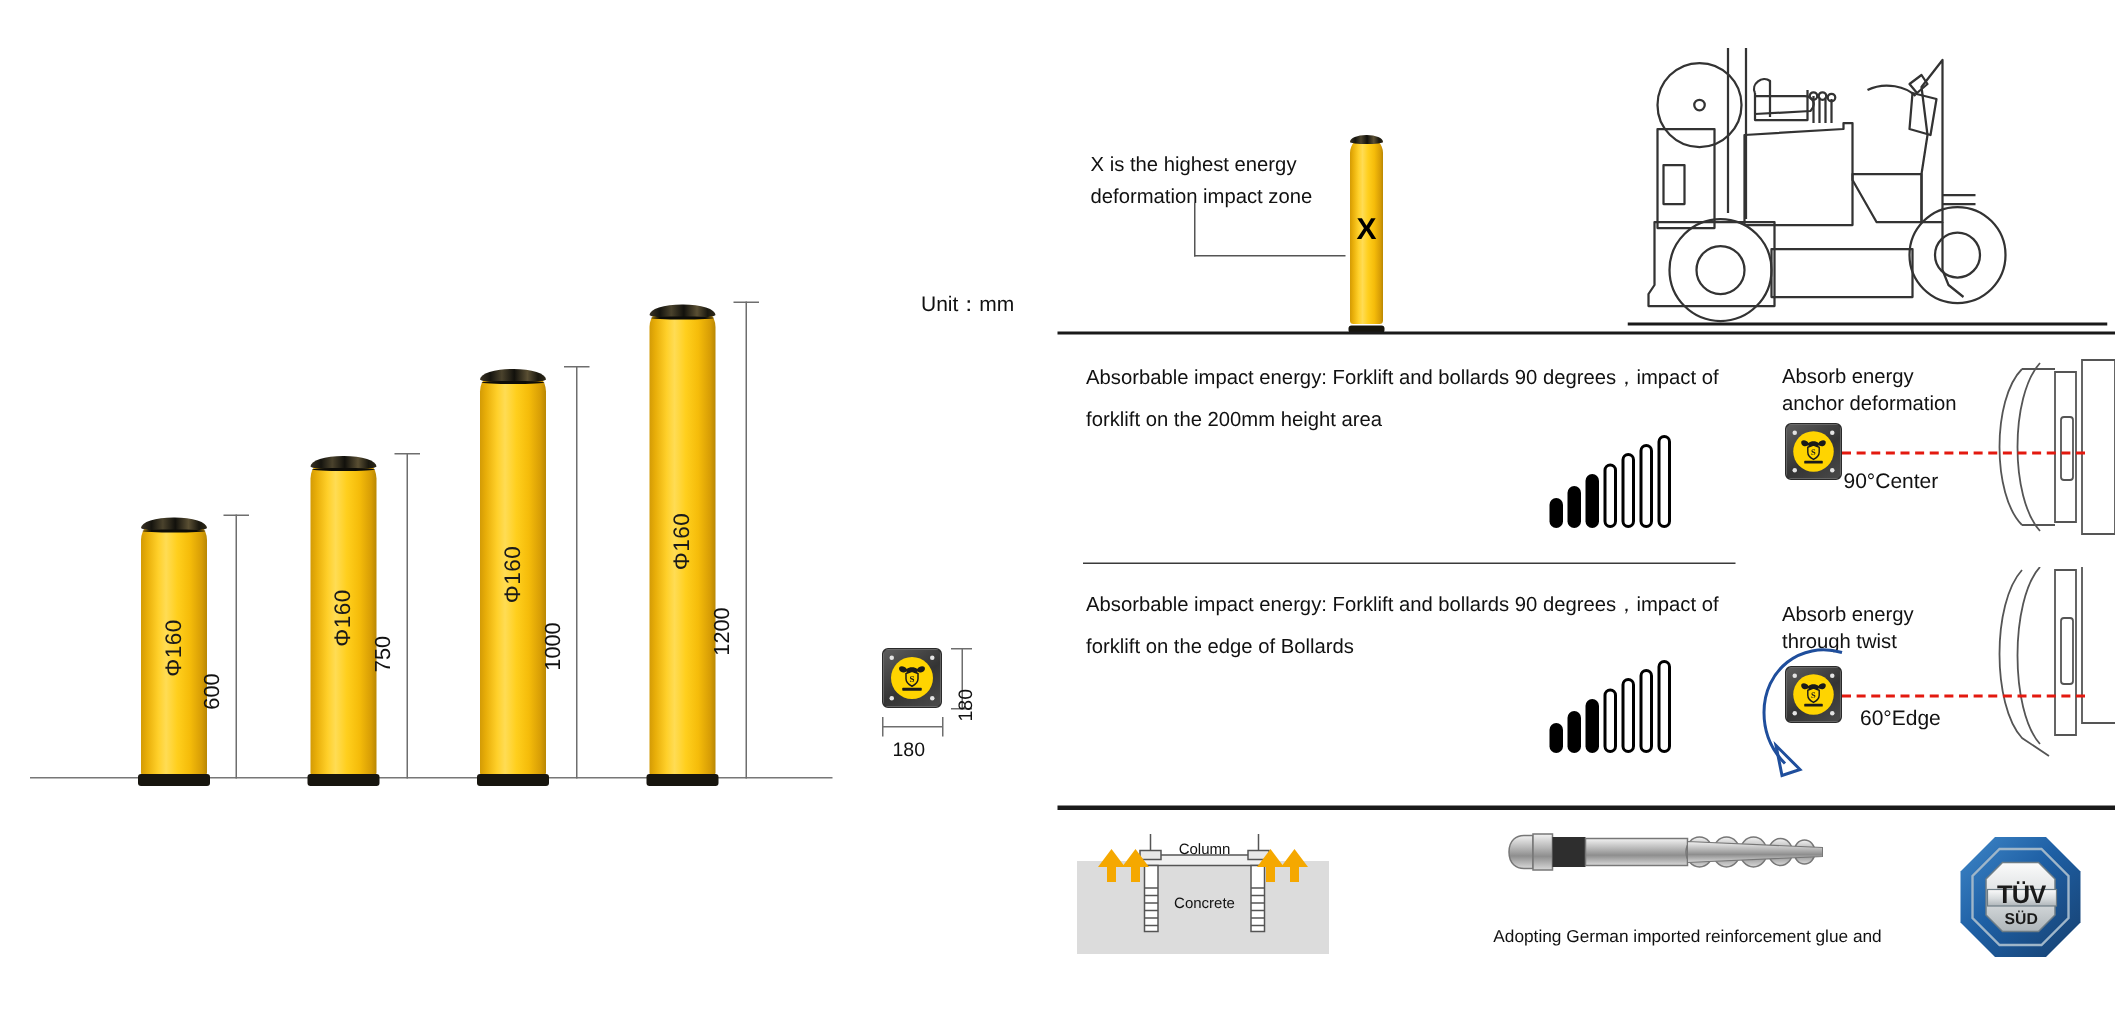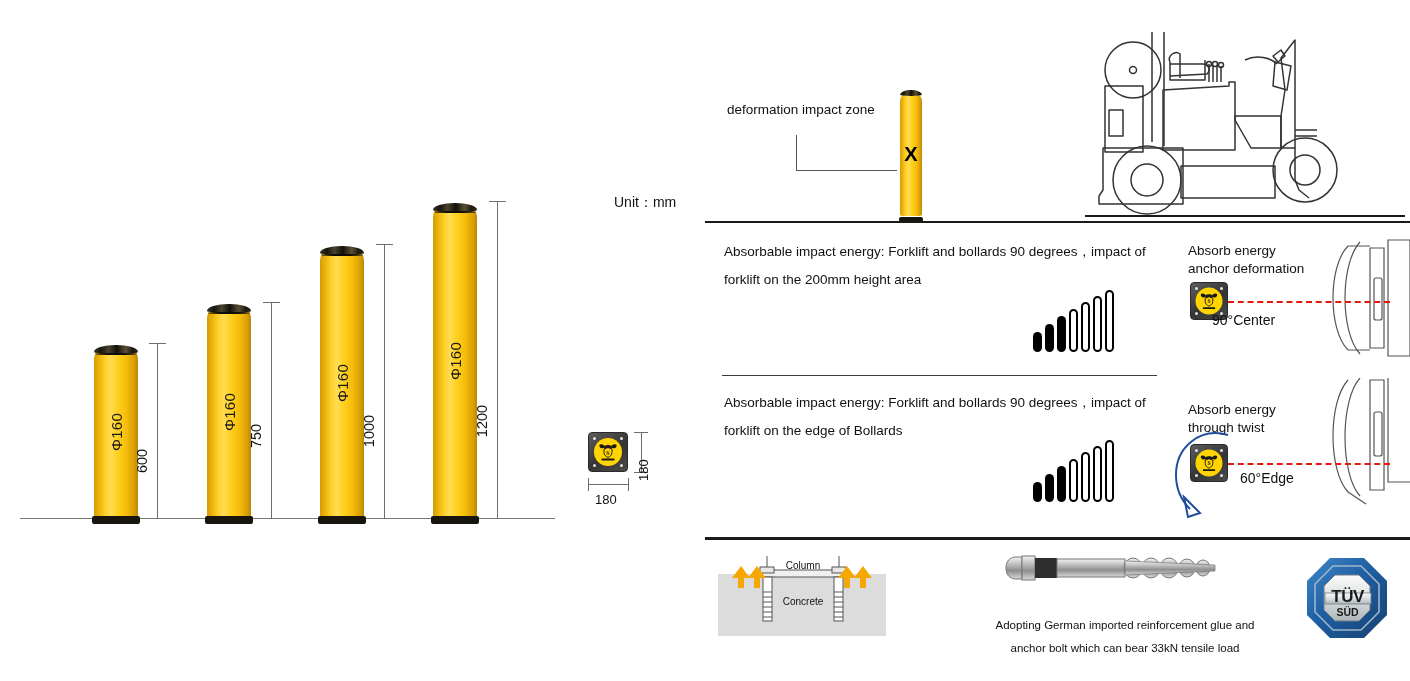--- a/index.html
+++ b/index.html
@@ -157,20 +157,21 @@
 
   <div class="dimtick" style="left:588px;top:484px;width:40px;background:#6e6e6e;"></div>
   <div class="dimline" style="left:588px;top:478px;height:13px;"></div>
   <div class="dimline" style="left:628px;top:478px;height:13px;"></div>
   <div class="dimtxt" style="left:595px;top:492px;font-size:13px;">180</div>
 </div>
 
 <div class="abs" style="left:700px;top:0;width:710px;height:681px;">
 
   <div class="txt abs" style="left:27px;top:100px;width:210px;">
+    <div>X  is the highest energy</div>
     <div>deformation impact zone</div>
   </div>
   <div class="leader" style="left:96px;top:135px;width:1px;height:36px;"></div>
   <div class="leader" style="left:96px;top:170px;width:101px;height:1px;"></div>
 
   <div class="bollard" style="left:200px;bottom:459px;width:22px;height:130px;">
     <div class="body" style="height:125px;">
       <div class="cap" style="height:6px;"></div>
       <div class="xmark">X</div>
     </div>
@@ -254,21 +255,21 @@
                  C13 13 7 14 5 9 Z" fill="#1a1a1a"></path>
         <path d="M22 11 L30 14 L30 21 C30 26 26 29 22 31
                  C18 29 14 26 14 21 L14 14 Z" fill="#ffd400" stroke="#1a1a1a" stroke-width="2"></path>
         <text x="22" y="25" font-size="12" font-family="Liberation Serif, serif" font-weight="bold" fill="#1a1a1a" text-anchor="middle">S</text>
         <rect x="9" y="33" width="26" height="4" rx="1" fill="#1a1a1a"></rect>
       </svg>
     </div>
   </div>
 
   <div class="dash" style="left:528px;top:301px;width:162px;"></div>
-  <div class="txt abs" style="left:512px;top:310px;font-size:14px;">90°Center</div>
+  <div class="txt abs" style="left:529px;top:310px;font-size:14px;">90°Center</div>
 
   <div class="rule thin" style="left:22px;top:375px;width:435px;height:1px;background:#3a3a3a;"></div>
 
   <div class="txt abs" style="left:24px;top:389px;width:440px;line-height:2.05;">
     <div>Absorbable impact energy: Forklift and bollards 90 degrees，impact of</div>
     <div>forklift on the edge of Bollards</div>
   </div>
 
   <div class="bars" style="left:333px;top:440px;height:62px;">
     <i class="solid" style="height:20px;"></i>
@@ -372,21 +373,20 @@
         <ellipse cx="133" cy="16" rx="9" ry="10"></ellipse>
         <ellipse cx="151" cy="16" rx="9" ry="10"></ellipse>
         <ellipse cx="169" cy="16" rx="9" ry="10"></ellipse>
         <ellipse cx="187" cy="16" rx="8" ry="9"></ellipse>
         <ellipse cx="203" cy="16" rx="7" ry="8"></ellipse>
       </g>
       <path d="M125 9 L215 13 L215 19 L125 23 Z" fill="url(#bolt)" stroke="#777" stroke-width="0.7"></path>
     </svg>
     <div class="capt" style="left:0;top:42px;font-size:11.5px;margin-top:24px;">
       <div>Adopting German imported reinforcement glue and</div>
-      <div>anchor bolt which can bear 33kN tensile load</div>
     </div>
   </div>
 
   <div class="tuv" style="left:604px;top:555px;">
     <svg width="86" height="86" viewBox="0 0 86 86">
       <defs>
         <linearGradient id="oct" x1="0" y1="0" x2="1" y2="1">
           <stop offset="0%" stop-color="#3f87c8"></stop>
             <stop offset="45%" stop-color="#1e5fa4"></stop>
           <stop offset="100%" stop-color="#17406f"></stop>

